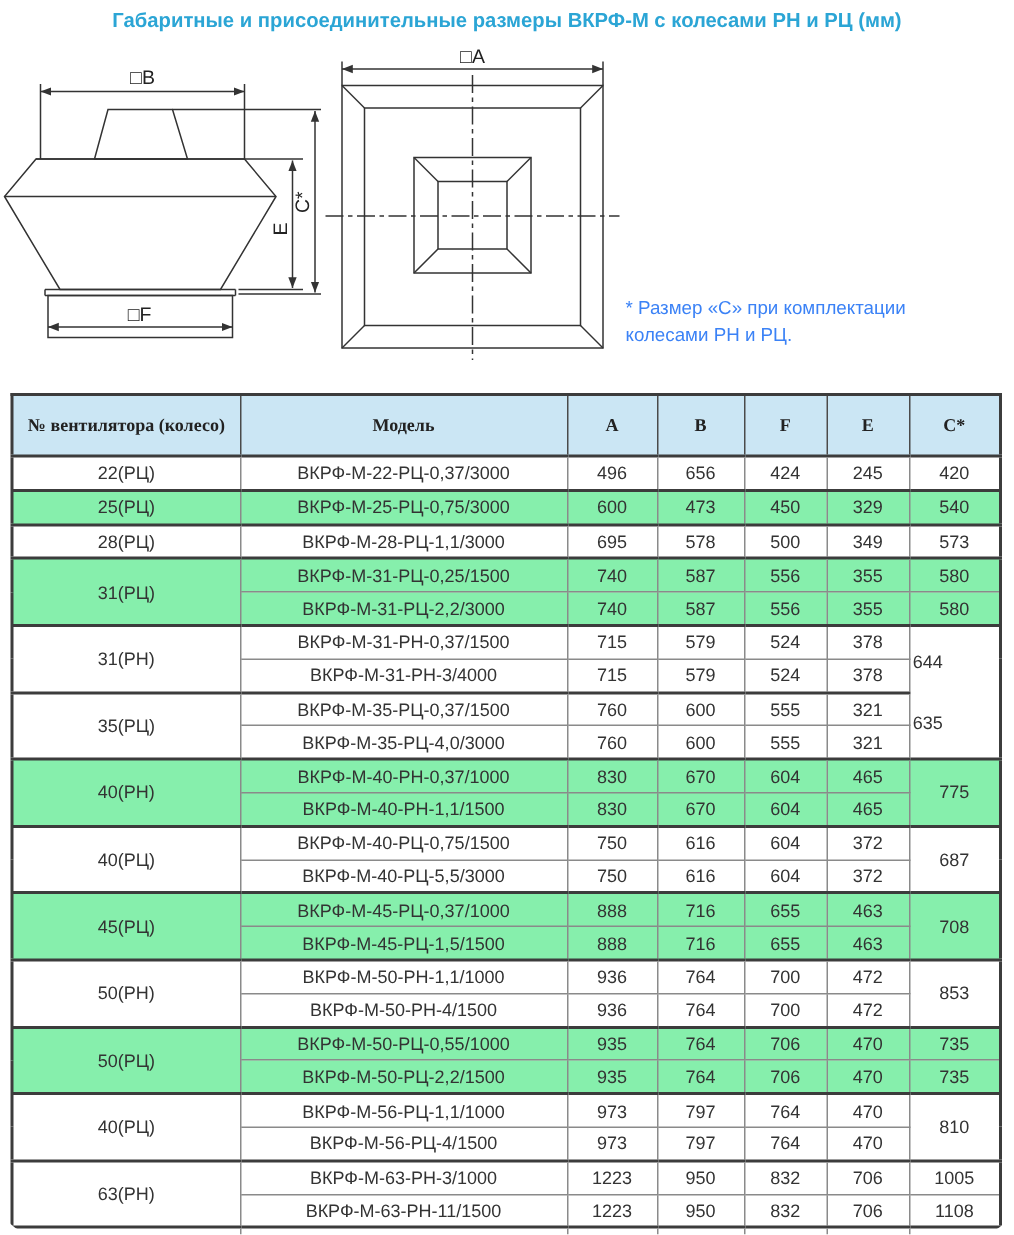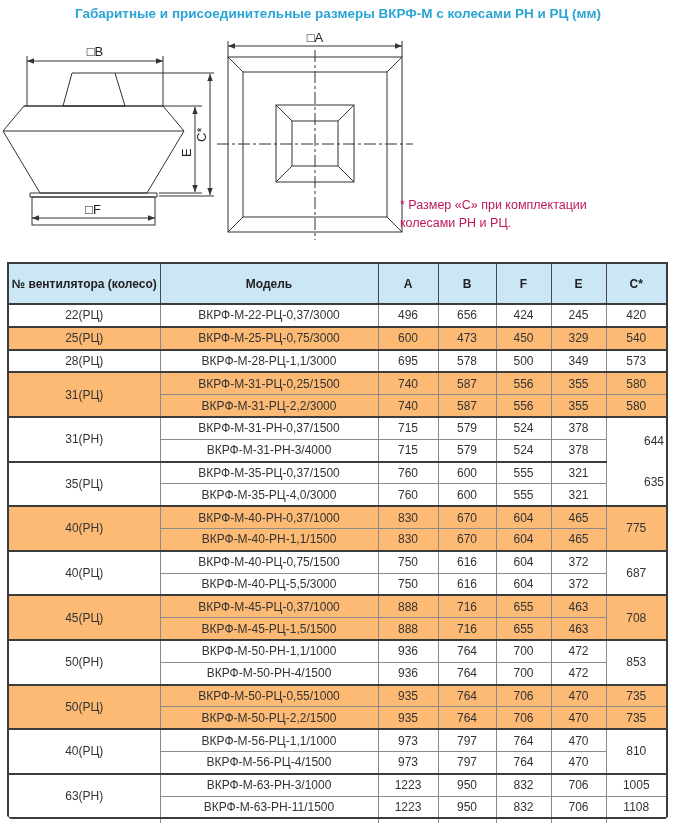--- a/index.html
+++ b/index.html
@@ -4,33 +4,33 @@
 <style>
   html,body{margin:0;padding:0;background:#fff;}
   .page{position:relative;width:676px;height:823px;background:#fff;overflow:hidden;
         font-family:"Liberation Sans",sans-serif;color:#333;border-radius:24px;}
   .title{position:absolute;top:6px;left:0;width:100%;text-align:center;
          font-size:13.5px;font-weight:bold;color:#2ba5d5;}
   svg.lineart{position:absolute;}
   svg.lineart line, svg.lineart polygon, svg.lineart rect, svg.lineart polyline{
     stroke:#333;stroke-width:1;fill:none;}
   svg.lineart text{fill:#222;font-family:"Liberation Sans",sans-serif;font-size:13px;}
-  .note{position:absolute;left:400px;top:197px;width:240px;font-size:12.5px;
-        color:#be185d;line-height:1.4;}
+  .note{position:absolute;left:417px;top:197px;width:240px;font-size:12.5px;
+        color:#3b82f6;line-height:1.4;}
   table.dims{position:absolute;left:7px;top:262px;width:661px;border-collapse:collapse;
         table-layout:fixed;border:2px solid #3c3c3c;}
   table.dims th{background:#cbe6f4;font-weight:bold;font-size:12px;height:37px;
-        border:1px solid #4a4a4a;color:#222;}
+        border:1px solid #4a4a4a;color:#222;font-family:Liberation Serif, serif;}
   table.dims td{font-size:12px;text-align:center;height:20.8px;padding:0 2px;
         border:1px solid #8a8a8a;color:#333;background:#fff;}
-  table.dims tr.stripe td{background:#fdba74;}
+  table.dims tr.stripe td{background:#86efac;}
   table.dims tr.gs td{border-top:2px solid #3c3c3c;}
   td.dbl{padding:0;}
   .dbl-wrap{display:flex;flex-direction:column;justify-content:space-around;
-        align-items:flex-end;height:83px;}
+        align-items:flex-start;height:83px;}
 </style>
 </head>
 <body>
 
 <div class="page">
 
   <div class="title">Габаритные и присоединительные размеры ВКРФ-М с колесами РН и РЦ (мм)</div>
 
   <svg class="lineart" style="left:0;top:35px" width="230" height="215" viewBox="0 0 230 215">
     <defs>

